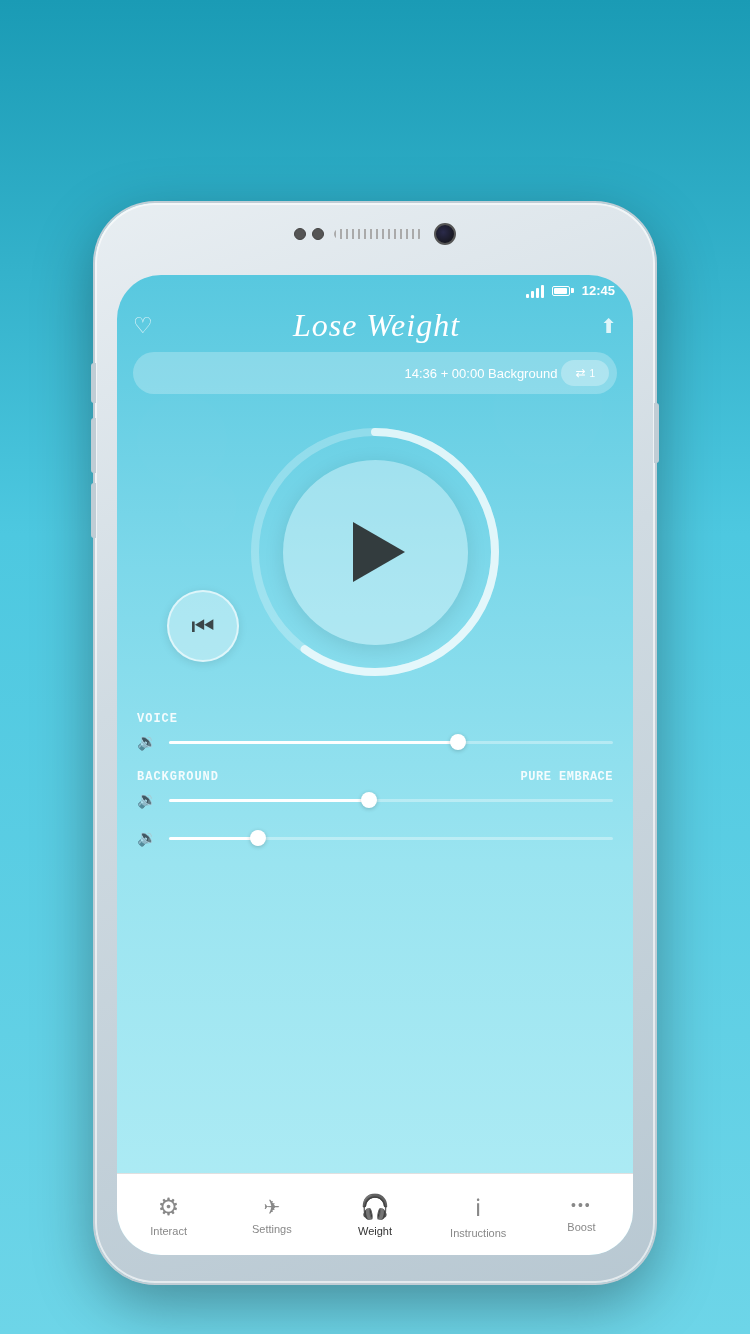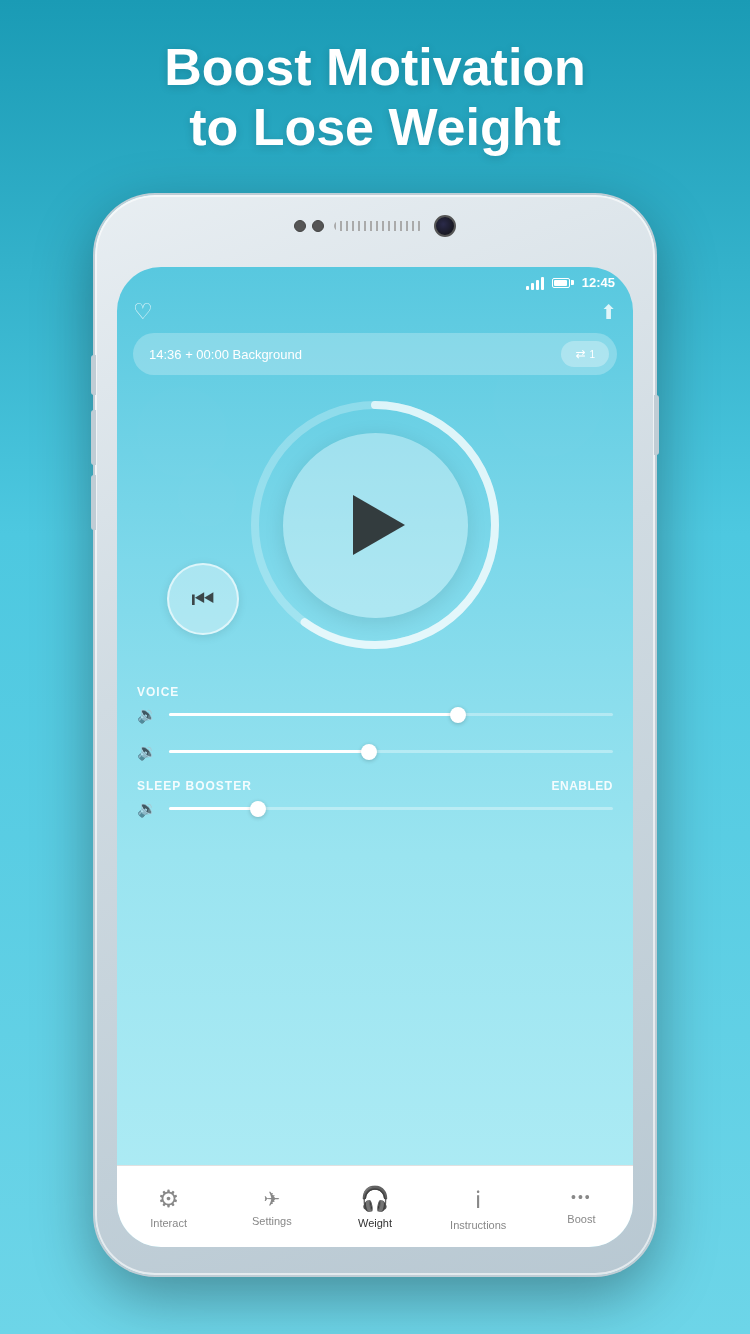--- a/index.html
+++ b/index.html
@@ -19,21 +19,21 @@
       color: white;
       font-size: 52px;
       font-weight: 900;
       line-height: 1.15;
       text-shadow: 0 2px 8px rgba(0,0,0,0.15);
     }
 
     
     .phone-wrapper {
       position: absolute;
-      top: 195px;
+      top: 203px;
       left: 50%;
       transform: translateX(-50%);
       width: 560px;
       height: 1080px;
     }
 
     .phone-shell {
       position: absolute;
       top: 0; left: 0; right: 0; bottom: 0;
       background: linear-gradient(160deg, #e8eef2 0%, #d0dbe2 40%, #b8c8d2 100%);
@@ -176,27 +176,28 @@
       font-style: italic;
       font-weight: 300;
       text-align: center;
       flex: 1;
       font-family: Georgia, serif;
       letter-spacing: 1px;
     }
 
     
     .track-bar {
-      margin: 0 16px 0;
+      margin: 0 16px 8px;
       background: rgba(255,255,255,0.25);
       border-radius: 25px;
       display: flex;
       align-items: center;
       padding: 8px 8px 8px 16px;
-      gap: 16px;
+      gap: 4px;
+      text-align: right;
     }
 
     .track-time {
       color: white;
       font-size: 13px;
       font-weight: 500;
       flex: 1;
     }
 
     .loop-btn {
@@ -281,20 +282,21 @@
     }
 
     
     .controls-section {
       padding: 10px 20px;
       flex: 1;
     }
 
     .control-row {
       margin-bottom: 18px;
+      font-family: Liberation Mono, monospace;
     }
 
     .control-label-row {
       display: flex;
       justify-content: space-between;
       margin-bottom: 6px;
     }
 
     .control-label {
       color: rgba(255,255,255,0.9);
@@ -440,22 +442,21 @@
       background: #c0cdd5;
       border-radius: 3px 0 0 3px;
     }
   </style>
 </head>
 <body>
 
 <div style="width:750px;height:1334px;position:relative;">
 
   <div class="headline">
-    <span>Boost Motivation</span><br>
-    <span>to Lose Weight</span>
+    <br>
   </div>
 
   <div class="phone-wrapper">
     <div class="phone-shell">
 
       <div class="side-button-right"></div>
       <div class="side-button-left-1"></div>
       <div class="side-button-left-2"></div>
       <div class="side-button-left-3"></div>
 
@@ -487,20 +488,21 @@
             <div class="battery-body">
               <div class="battery-fill"></div>
             </div>
             <div class="battery-tip"></div>
           </div>
           <div class="status-time">12:45</div>
         </div>
 
         <div class="app-header">
           <div class="heart-icon-btn">♡</div>
+          <div class="app-title">Lose Weight</div>
           <div class="share-icon-btn">⬆</div>
         </div>
 
         <div class="track-bar">
           <span class="track-time">14:36 + 00:00 Background</span>
           <div class="loop-btn">
             <span>⇄</span>
             <span style="font-size:10px;">1</span>
           </div>
         </div>
@@ -532,34 +534,34 @@
             <div class="slider-row">
               <span class="volume-icon">🔉</span>
               <div class="slider-track">
                 <div class="slider-fill" style="width:65%;"></div>
                 <div class="slider-thumb" style="left:65%;"></div>
               </div>
             </div>
           </div>
 
           <div class="control-row">
+            <div class="control-label-row">
+              <span class="control-label">BACKGROUND</span>
+              <span class="control-value">PURE EMBRACE</span>
+            </div>
             <div class="slider-row">
               <span class="volume-icon">🔉</span>
               <div class="slider-track">
                 <div class="slider-fill" style="width:45%;"></div>
                 <div class="slider-thumb" style="left:45%;"></div>
               </div>
             </div>
           </div>
 
           <div class="control-row">
-            <div class="control-label-row">
-              <span class="control-label">SLEEP BOOSTER</span>
-              <span class="control-value">ENABLED</span>
-            </div>
             <div class="slider-row">
               <span class="volume-icon">🔉</span>
               <div class="slider-track">
                 <div class="slider-fill" style="width:20%;"></div>
                 <div class="slider-thumb" style="left:20%;"></div>
               </div>
             </div>
           </div>
 
         </div>

